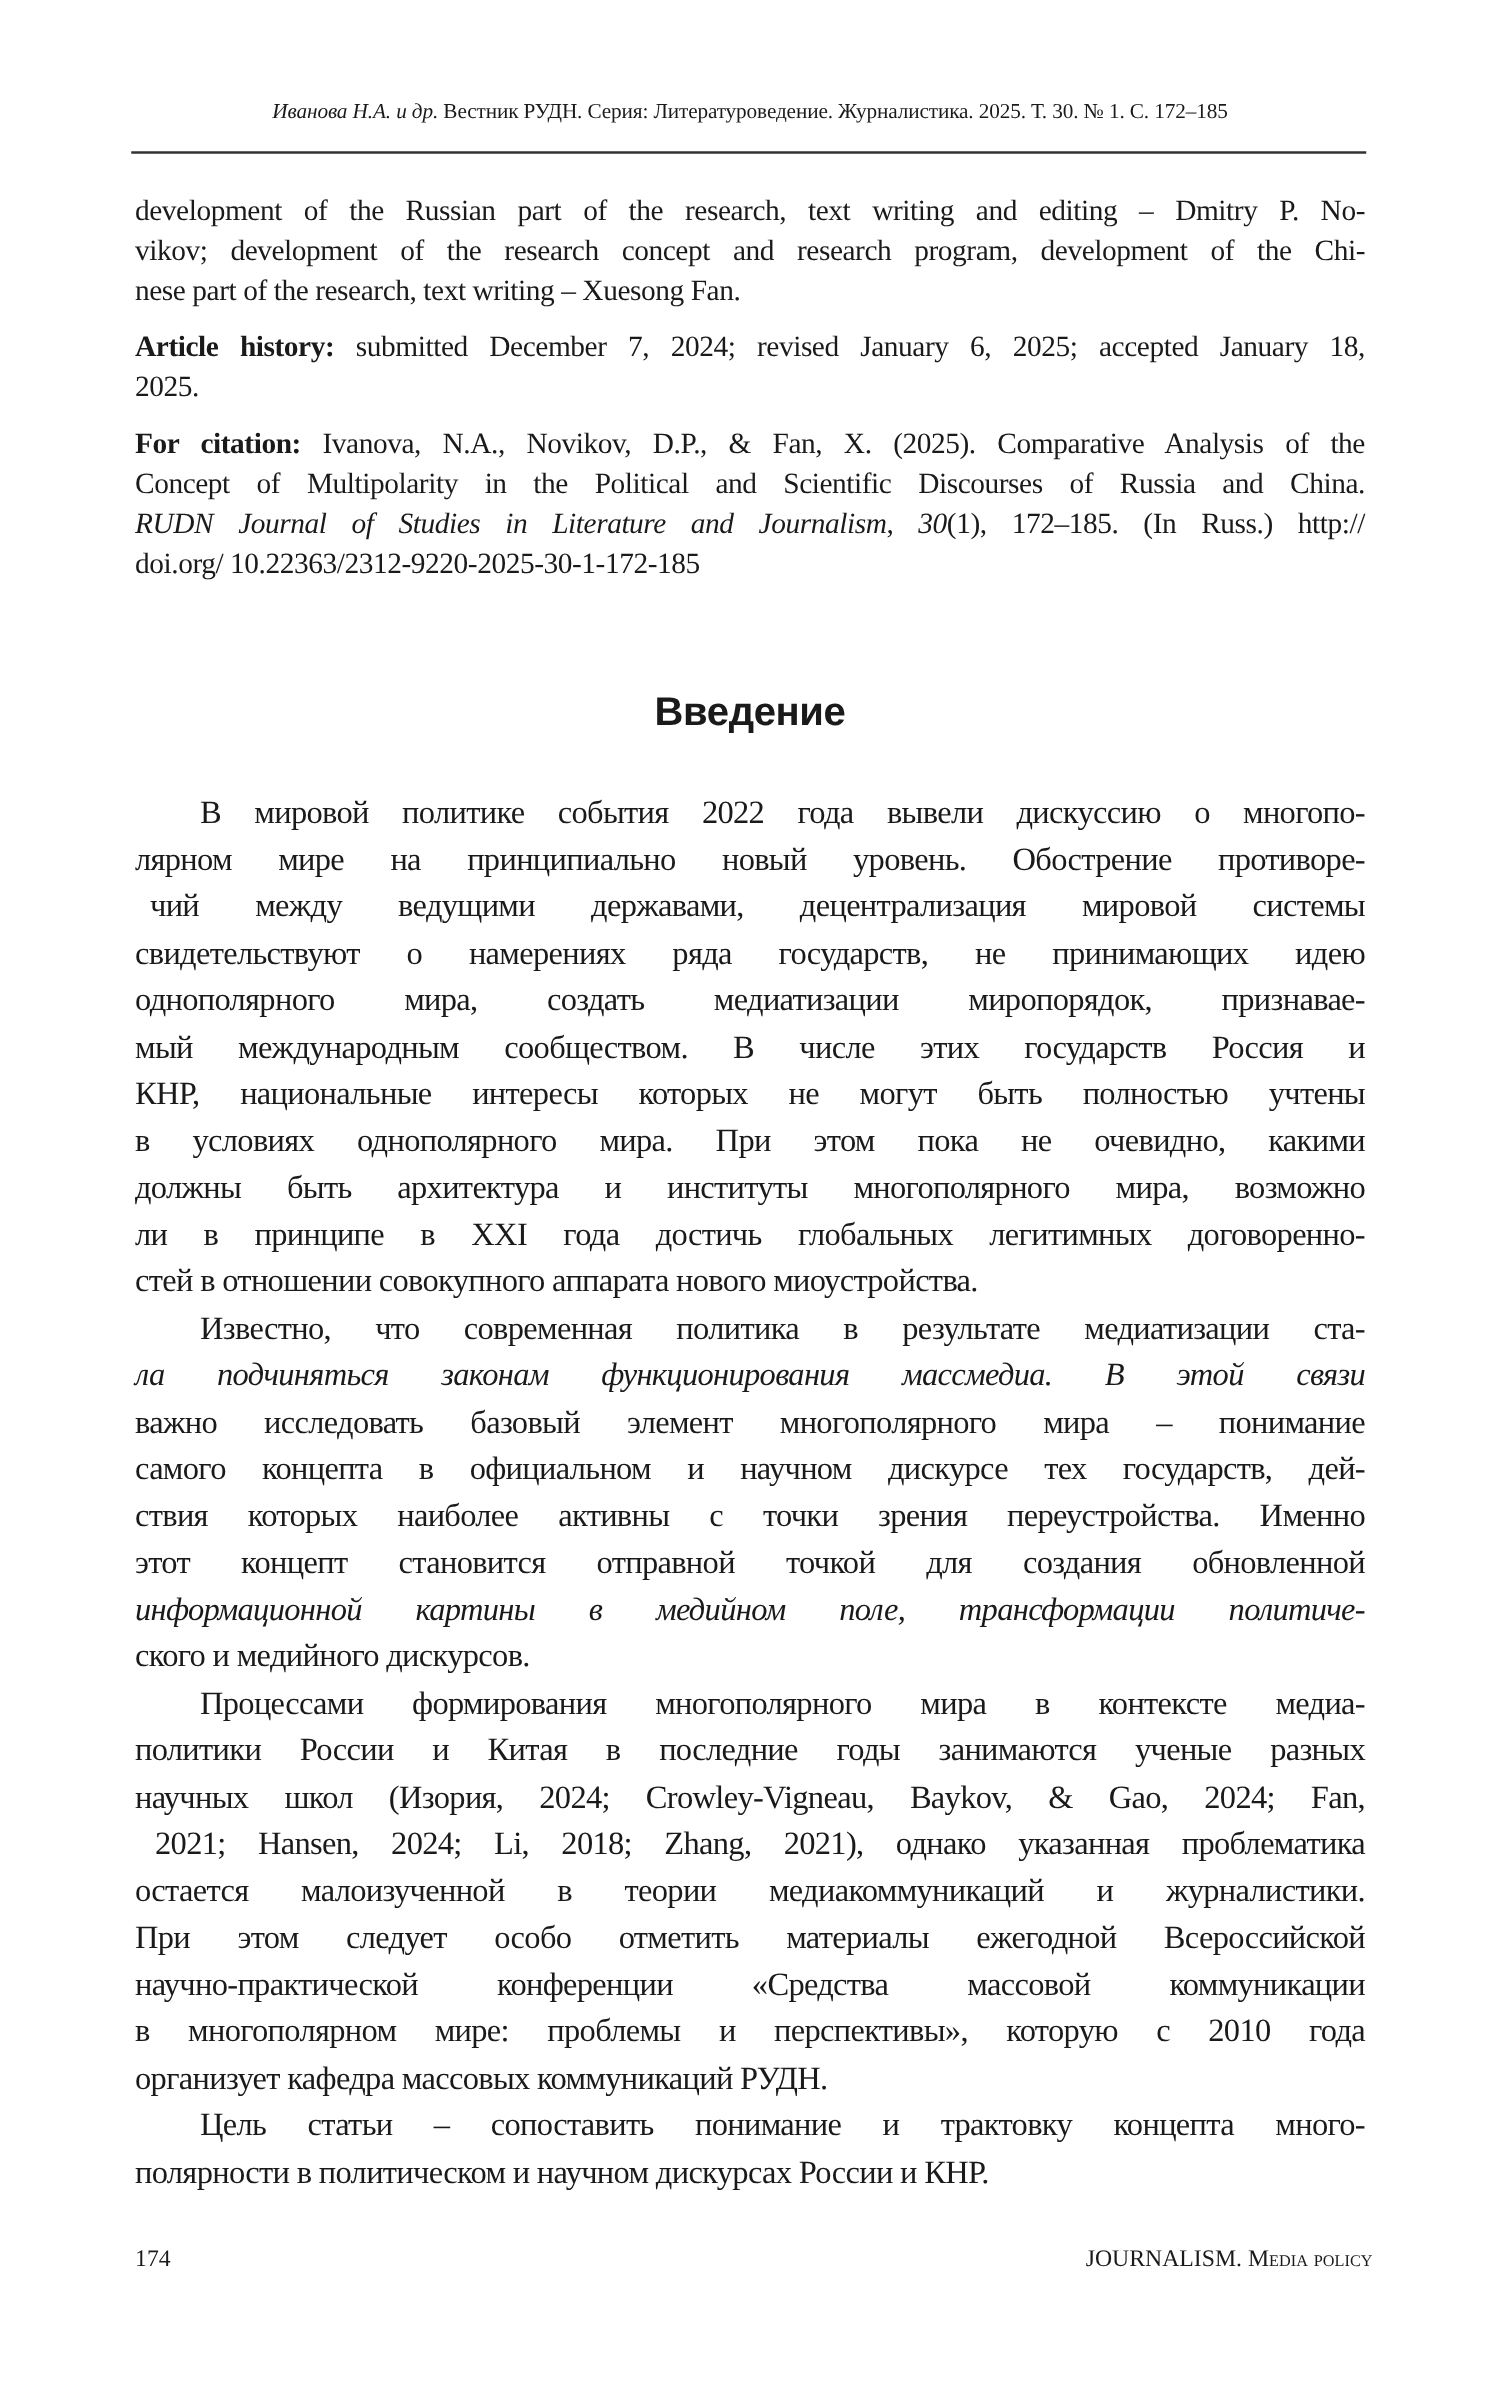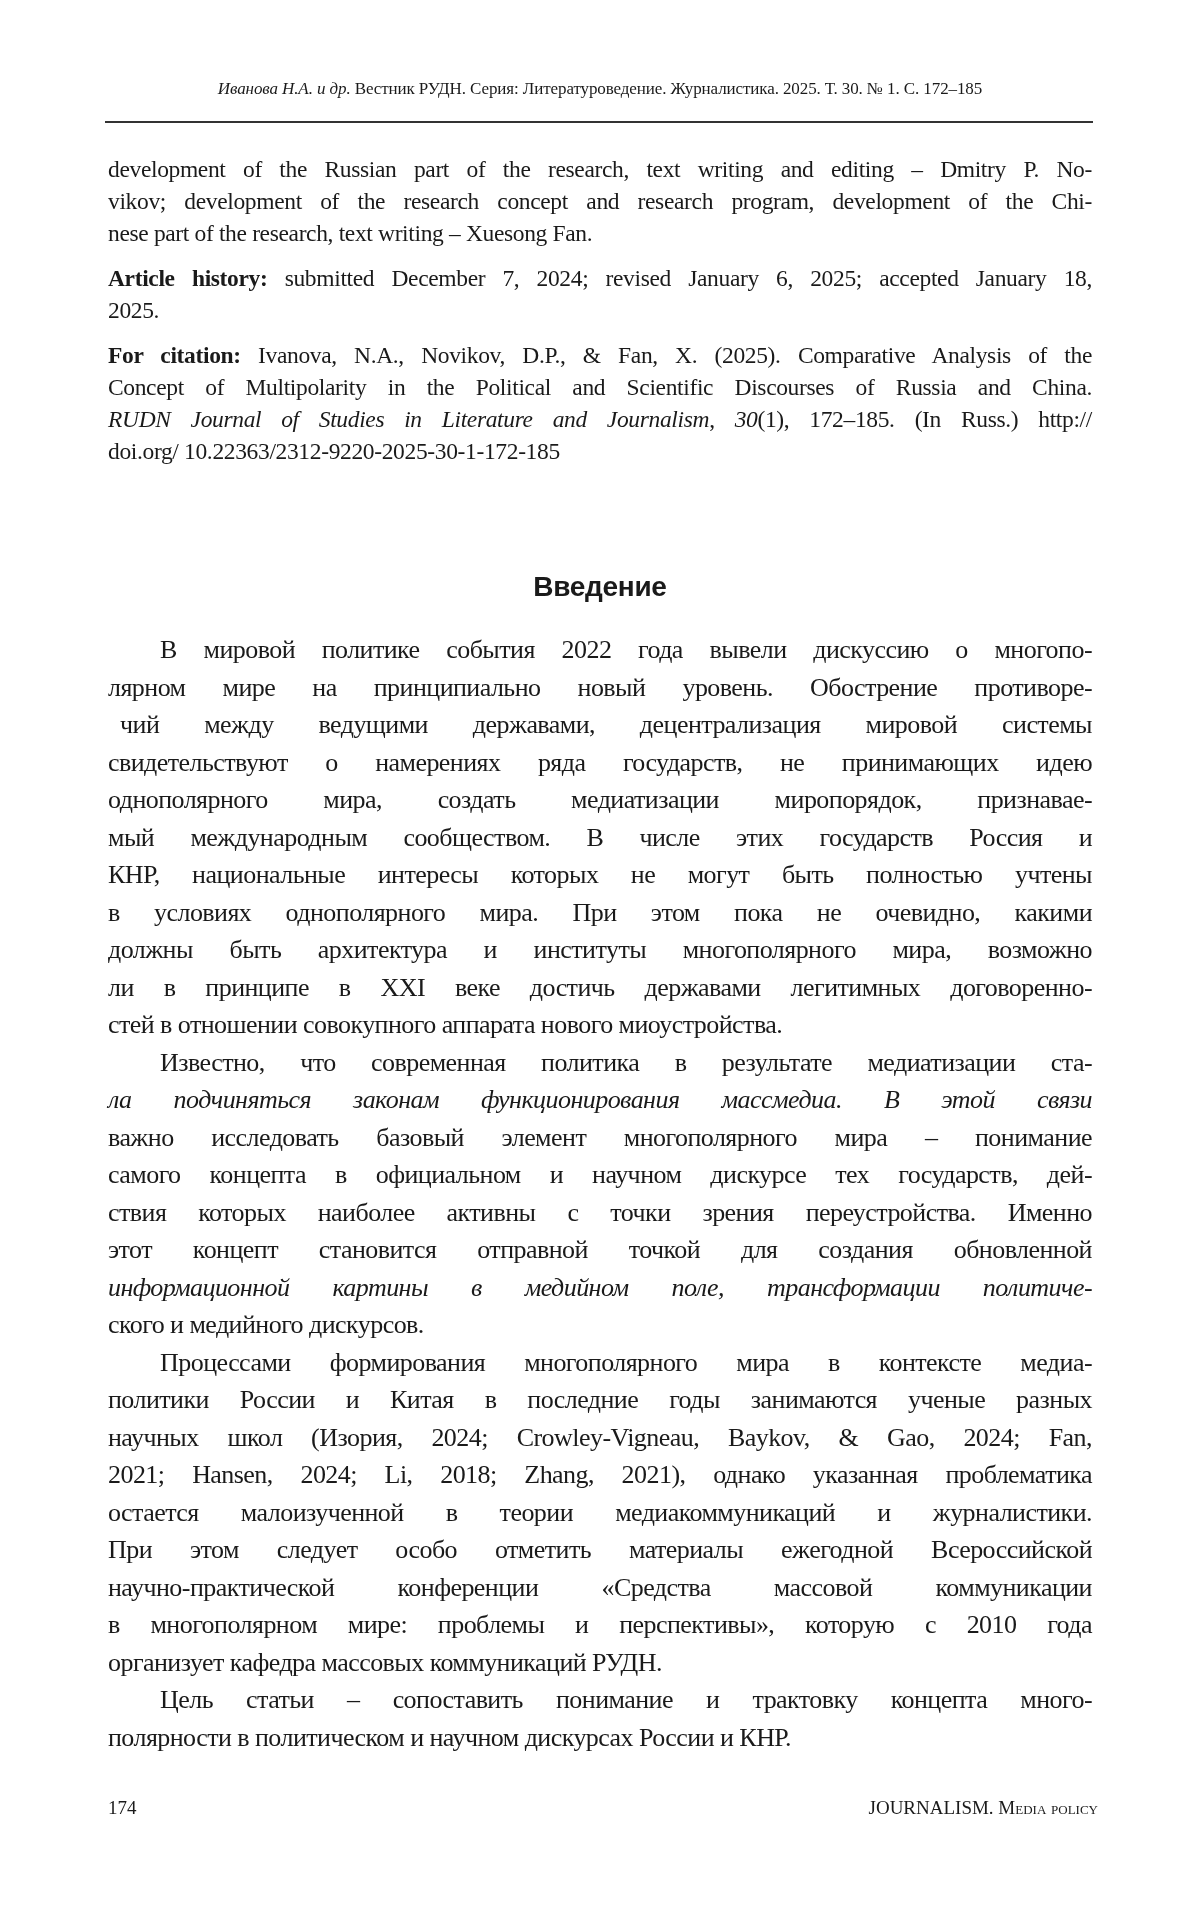--- a/index.html
+++ b/index.html
@@ -4,21 +4,21 @@
 <style>
   html, body { margin: 0; padding: 0; background: #ffffff; }
   body { width: 1200px; height: 1906px; position: relative; overflow: hidden; color: #1a1a1a; font-family: "Liberation Serif", serif; }
   .running-head { position: absolute; left: 108px; width: 984px; top: 78px; text-align: center; font-size: 17px; line-height: 22px; letter-spacing: -0.1px; }
   .running-head .authors { font-style: italic; }
   .head-rule { position: absolute; left: 105px; width: 988px; top: 121px; height: 0; border-top: 2px solid #333; }
   .en-block { position: absolute; left: 108px; width: 984px; top: 153px; font-size: 23.5px; line-height: 32px; text-align: justify; letter-spacing: -0.35px; }
   .en-block p { margin: 0 0 13px 0; hyphens: manual; }
   .en-block b { font-weight: bold; }
   .en-block i { font-style: italic; }
-  .section-heading { position: absolute; left: 108px; width: 984px; top: 571px; text-align: center; font-family: "Liberation Sans", sans-serif; font-weight: bold; font-size: 28px; line-height: 32px; letter-spacing: -0.3px; }
+  .section-heading { position: absolute; left: 108px; width: 984px; top: 553px; text-align: center; font-family: "Liberation Sans", sans-serif; font-weight: bold; font-size: 32px; line-height: 32px; letter-spacing: -0.3px; }
   .ru-block { position: absolute; left: 108px; width: 984px; top: 631px; font-size: 26px; line-height: 37.5px; text-align: justify; letter-spacing: -0.55px; }
   .ru-block p { margin: 0; text-indent: 52px; }
   .footer { position: absolute; left: 108px; width: 990px; top: 1795px; font-size: 19px; line-height: 26px; display: flex; justify-content: space-between; }
   .footer .journal { font-variant: small-caps; }
   .line { display: block; text-align: justify; text-align-last: justify; }
   .line.last { text-align-last: left; }
 </style>
 </head>
 <body>
 
@@ -52,38 +52,38 @@
     <p>
       <span class="line">В мировой политике события 2022 года вывели дискуссию о многопо-</span>
       <span class="line" style="text-indent: 0px;">лярном мире на принципиально новый уровень. Обострение противоре-</span>
       <span class="line" style="text-indent: 0px; margin-left: 12px;">чий между ведущими державами, децентрализация мировой системы</span>
       <span class="line" style="text-indent: 0px;">свидетельствуют о намерениях ряда государств, не принимающих идею</span>
       <span class="line" style="text-indent: 0px;">однополярного мира, создать медиатизации миропорядок, признавае-</span>
       <span class="line" style="text-indent: 0px;">мый международным сообществом. В числе этих государств Россия и</span>
       <span class="line" style="text-indent: 0px;">КНР, национальные интересы которых не могут быть полностью учтены</span>
       <span class="line" style="text-indent: 0px;">в условиях однополярного мира. При этом пока не очевидно, какими</span>
       <span class="line" style="text-indent: 0px;">должны быть архитектура и институты многополярного мира, возможно</span>
-      <span class="line" style="text-indent: 0px;">ли в принципе в XXI веке достичь державами легитимных договоренно-</span>
+      <span class="line" style="text-indent: 0px;">ли в принципе в XXI года достичь глобальных легитимных договоренно-</span>
       <span class="line last" style="text-indent: 0px;">стей в отношении совокупного аппарата нового миоустройства.</span>
     </p>
     <p>
       <span class="line">Известно, что современная политика в результате медиатизации ста-</span>
       <span class="line" style="text-indent: 0px; font-style: italic;">ла подчиняться законам функционирования массмедиа. В этой связи</span>
       <span class="line" style="text-indent: 0px;">важно исследовать базовый элемент многополярного мира – понимание</span>
       <span class="line" style="text-indent: 0px;">самого концепта в официальном и научном дискурсе тех государств, дей-</span>
       <span class="line" style="text-indent: 0px;">ствия которых наиболее активны с точки зрения переустройства. Именно</span>
       <span class="line" style="text-indent: 0px;">этот концепт становится отправной точкой для создания обновленной</span>
       <span class="line" style="text-indent: 0px; font-style: italic;">информационной картины в медийном поле, трансформации политиче-</span>
       <span class="line last" style="text-indent: 0px;">ского и медийного дискурсов.</span>
     </p>
     <p>
       <span class="line">Процессами формирования многополярного мира в контексте медиа-</span>
       <span class="line" style="text-indent: 0px;">политики России и Китая в последние годы занимаются ученые разных</span>
       <span class="line" style="text-indent: 0px;">научных школ (Изория, 2024; Crowley-Vigneau, Baykov, &amp; Gao, 2024;  Fan,</span>
-      <span class="line" style="text-indent: 0px;">2021; Hansen, 2024;  Li, 2018; Zhang, 2021), однако указанная проблематика</span>
+      <span class="line" style="text-indent: 0px; margin-left: 16px;">2021; Hansen, 2024;  Li, 2018; Zhang, 2021), однако указанная проблематика</span>
       <span class="line" style="text-indent: 0px;">остается малоизученной в теории медиакоммуникаций и журналистики.</span>
       <span class="line" style="text-indent: 0px;">При этом следует особо отметить материалы ежегодной Всероссийской</span>
       <span class="line" style="text-indent: 0px;">научно-практической конференции «Средства массовой коммуникации</span>
       <span class="line" style="text-indent: 0px;">в многополярном мире: проблемы и перспективы», которую с 2010 года</span>
       <span class="line last" style="text-indent: 0px;">организует кафедра массовых коммуникаций РУДН.</span>
     </p>
     <p>
       <span class="line">Цель статьи – сопоставить понимание и трактовку концепта много-</span>
       <span class="line last" style="text-indent: 0px;">полярности в политическом и научном дискурсах России и КНР.</span>
     </p>

